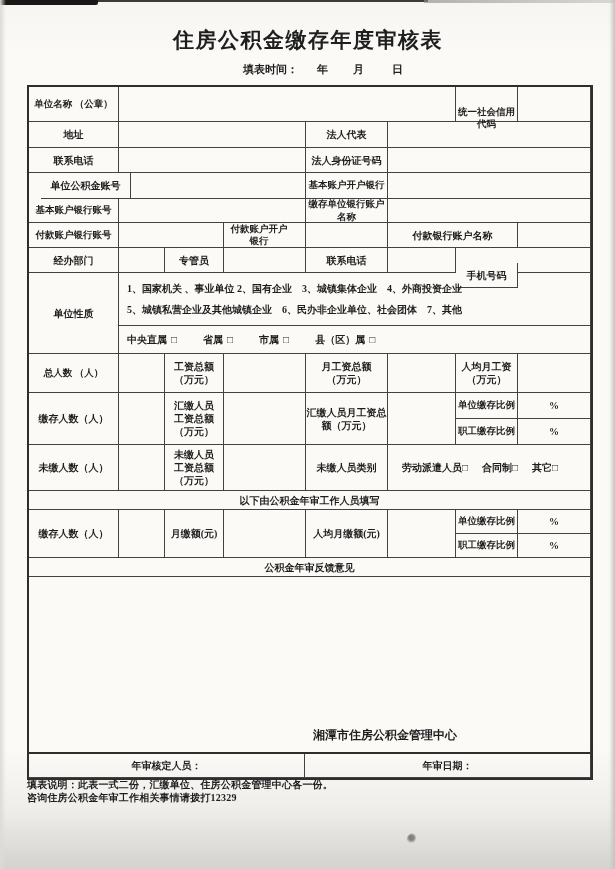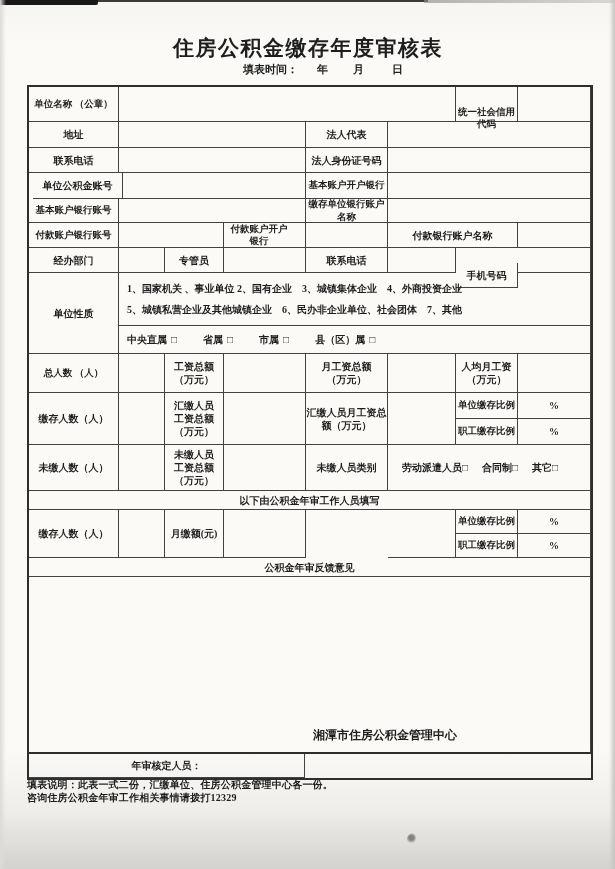--- a/index.html
+++ b/index.html
@@ -14,21 +14,21 @@
   .art{position:absolute;pointer-events:none;}
   .topbar{left:0;top:0;width:98px;height:5px;background:#181818;border-bottom-right-radius:2px;}
   .topline{left:0;top:0;width:428px;height:2px;background:rgba(25,25,25,.85);}
   .topgray{left:424px;top:0;width:191px;height:3px;background:linear-gradient(90deg,#8f8d89,#c9c7c3);opacity:.65;}
   .edge-l{left:0;top:0;width:6px;height:100%;background:linear-gradient(90deg,#dcdbd7,rgba(220,219,215,0));}
   .edge-r{right:0;top:0;width:6px;height:100%;background:linear-gradient(270deg,#c5c4c1,rgba(197,196,193,0));}
   .speck{left:407px;top:833px;width:9px;height:11px;border-radius:50%;
     background:radial-gradient(circle at 45% 45%,#72716e 0 30%,rgba(114,113,110,0) 70%);
     transform:rotate(25deg);opacity:.85;}
   
-  .title{position:absolute;left:27px;top:34px;width:562px;text-align:center;
+  .title{position:absolute;left:27px;top:26px;width:562px;text-align:center;
     font-size:21px;font-weight:bold;letter-spacing:1.5px;}
   .filltime{position:absolute;left:0;top:62px;width:615px;height:16px;font-size:11px;font-weight:bold;text-align:center;}
   .filltime span{position:absolute;top:0;}
   
   .tbl{position:absolute;left:27px;top:85px;width:562px;height:691px;border:2px solid #2e2e2e;background:transparent;}
   .c{position:absolute;box-sizing:border-box;border-right:1px solid #424242;border-bottom:1px solid #424242;
      display:flex;align-items:center;justify-content:center;text-align:center;
      font-size:10px;font-weight:bold;line-height:1.3;}
   .f95{font-size:9.5px;}
   .left{justify-content:flex-start;text-align:left;}
@@ -79,21 +79,21 @@
     <div class="c" style="left:0;top:35px;width:90px;height:26px">地址</div>
     <div class="c" style="left:90px;top:35px;width:187px;height:26px"></div>
     <div class="c" style="left:277px;top:35px;width:82px;height:26px">法人代表</div>
     <div class="c" style="left:359px;top:35px;width:203px;height:26px"></div>
 
     <div class="c" style="left:0;top:61px;width:90px;height:25px">联系电话</div>
     <div class="c" style="left:90px;top:61px;width:187px;height:25px"></div>
     <div class="c" style="left:277px;top:61px;width:82px;height:25px">法人身份证号码</div>
     <div class="c" style="left:359px;top:61px;width:203px;height:25px"></div>
 
-    <div class="c" style="left:4px;top:86px;width:90px;height:26px">单位公积金账号</div>
+    <div class="c" style="left:12px;top:86px;width:90px;height:26px">单位公积金账号</div>
     <div class="c" style="left:90px;top:86px;width:187px;height:26px"></div>
     <div class="c f95" style="left:277px;top:86px;width:82px;height:26px">基本账户开户银行</div>
     <div class="c" style="left:359px;top:86px;width:203px;height:26px"></div>
 
     <div class="c f95" style="left:0;top:112px;width:90px;height:24px">基本账户银行账号</div>
     <div class="c" style="left:90px;top:112px;width:187px;height:24px"></div>
     <div class="c f95" style="left:277px;top:112px;width:82px;height:24px">
         <span class="wrap8">缴存单位银行账户名称</span>
       </div>
     <div class="c" style="left:359px;top:112px;width:203px;height:24px"></div>
@@ -170,32 +170,34 @@
       <span class="np-item"><span>其它</span><span>□</span></span>
     </div>
     <div class="c" style="left:277px;top:358px;width:82px;height:46px">未缴人员类别</div>
 
     <div class="c" style="left:0;top:404px;width:562px;height:19px">以下由公积金年审工作人员填写</div>
 
     <div class="c" style="left:0;top:423px;width:90px;height:48px">缴存人数（人）</div>
     <div class="c" style="left:90px;top:423px;width:46px;height:48px"></div>
     <div class="c" style="left:136px;top:423px;width:59px;height:48px">月缴额(元)</div>
     <div class="c" style="left:195px;top:423px;width:82px;height:48px"></div>
+    <div class="c" style="left:277px;top:423px;width:82px;height:48px">人均月缴额(元)</div>
     <div class="c" style="left:359px;top:423px;width:68px;height:48px"></div>
     <div class="c f95" style="left:427px;top:423px;width:62px;height:24px">单位缴存比例</div>
     <div class="c" style="left:489px;top:423px;width:73px;height:24px">%</div>
     <div class="c f95" style="left:427px;top:447px;width:62px;height:24px">职工缴存比例</div>
     <div class="c" style="left:489px;top:447px;width:73px;height:24px">%</div>
 
     <div class="c" style="left:0;top:471px;width:562px;height:19px">公积金年审反馈意见</div>
 
     <div class="c thickb" style="left:0;top:490px;width:562px;height:177px"></div>
     <div class="sign">湘潭市住房公积金管理中心</div>
 
     <div class="c" style="left:0;top:667px;width:276px;height:24px">年审核定人员：</div>
+    <div class="c" style="left:276px;top:667px;width:286px;height:24px">年审日期：</div>
 
   </div>
 
   <div class="foot" style="top:778px">填表说明：此表一式二份，汇缴单位、住房公积金管理中心各一份。</div>
   <div class="foot" style="top:791px">咨询住房公积金年审工作相关事情请拨打12329</div>
 
   <div class="art speck"></div>
 
 </div>
 

